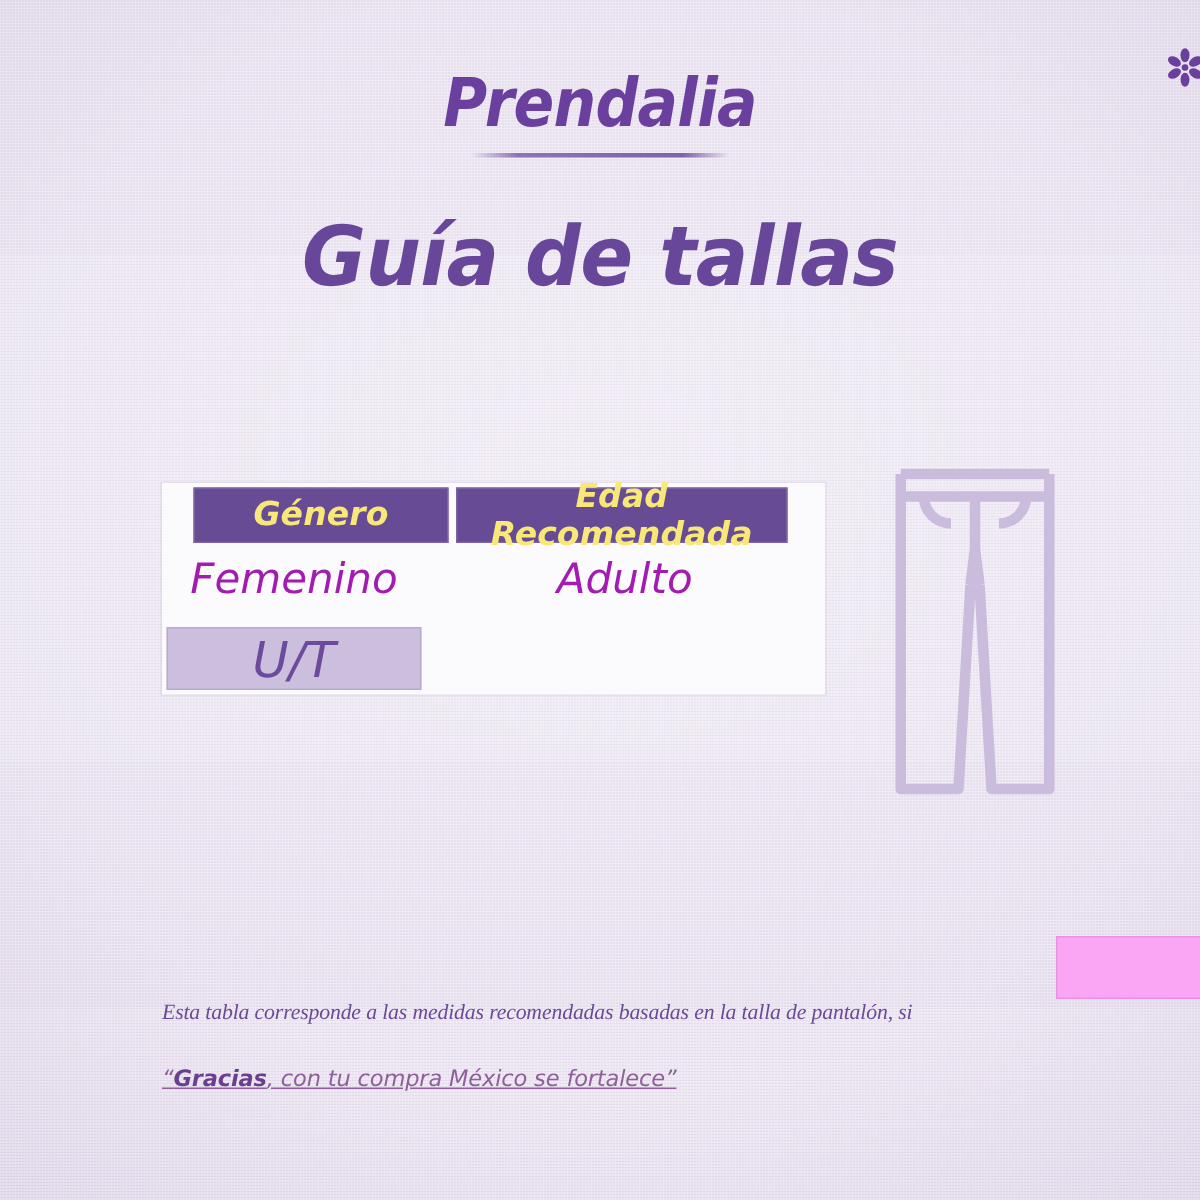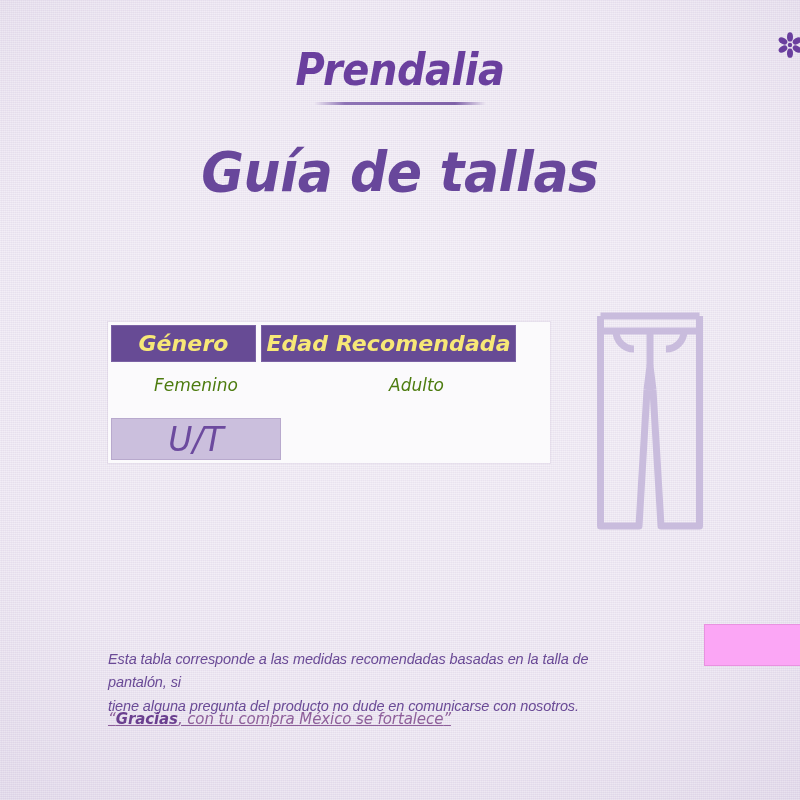--- a/index.html
+++ b/index.html
@@ -124,29 +124,29 @@
   .hdr-row { padding: 3px 3px 0 3px; box-sizing: border-box; gap: 5px; }
   .cell.hdr {
     background: #674b95;
     color: #f7e877;
     font-weight: bold;
     font-size: 22px;
     height: 37px;
     letter-spacing: .1px;
     border: 1px solid #7b62a4;
   }
-  .col-a.hdr { width: 145px; }
-  .col-b.hdr { width: 255px; }
+  .col-a.hdr { width: 170px; margin-left: 18px; }
+  .col-b.hdr { width: 221px; }
 
   .val-row { padding: 0 3px; box-sizing: border-box; gap: 5px; }
   .cell.val {
     background: transparent;
-    color: #4d7c0f;
+    color: #a21caf;
     font-weight: normal;
-    font-size: 17px;
+    font-size: 28px;
     height: 46px;
   }
   .col-a.val { width: 170px; }
   .col-b.val { width: 261px; font-style: italic; }
 
   .data-row { padding: 0 3px 3px 3px; box-sizing: border-box; gap: 5px; }
   .cell.data {
     height: 42px;
     font-size: 33px;
     color: #6c4a9e;
@@ -164,23 +164,23 @@
     left: 596px;
     top: 302px;
     width: 108px;
     height: 228px;
   }
 
   
   .note {
     position: absolute;
     left: 108px;
-    top: 648px;
+    top: 664px;
     width: 520px;
-    font-family: Liberation Sans, sans-serif;
+    font-family: Liberation Serif, serif;
     font-style: italic;
     font-size: 14.5px;
     line-height: 1.62;
     color: #6a4a96;
     letter-spacing: -.1px;
   }
   .thanks {
     position: absolute;
     left: 108px;
     top: 710px;
@@ -261,18 +261,17 @@
 
       <path d="M20 29 A 18 18 0 0 0 38 47"></path>
 
       <path d="M88 29 A 18 18 0 0 1 70 47"></path>
     </g>
   </svg>
 </div>
 
 <div class="note">
   <div>Esta tabla corresponde a las medidas recomendadas basadas en la talla de pantalón, si</div>
-  <div>tiene alguna pregunta del producto no dude en comunicarse con nosotros.</div>
 </div>
 
 <div class="thanks">
   <span class="q">“</span><b>Gracias</b><span>, con tu compra México se fortalece</span><span class="q">”</span>
 </div>
 
 </body></html>

